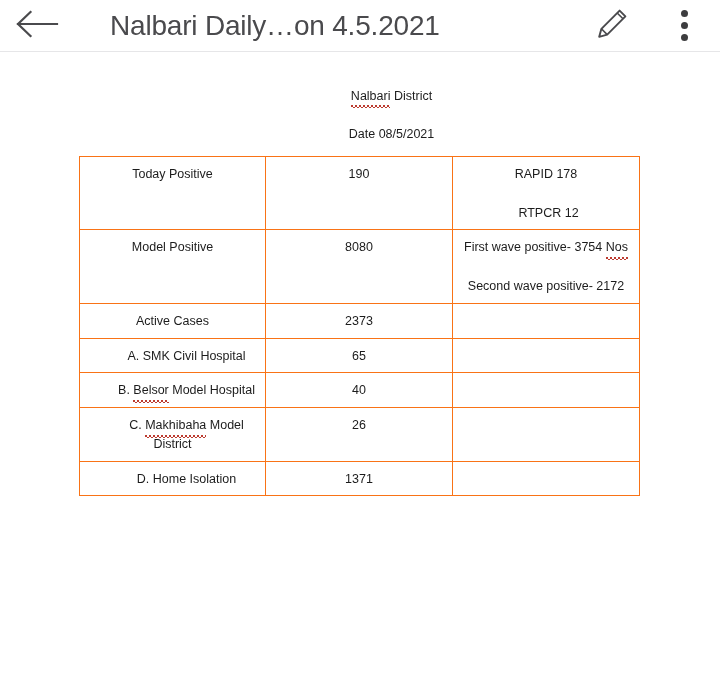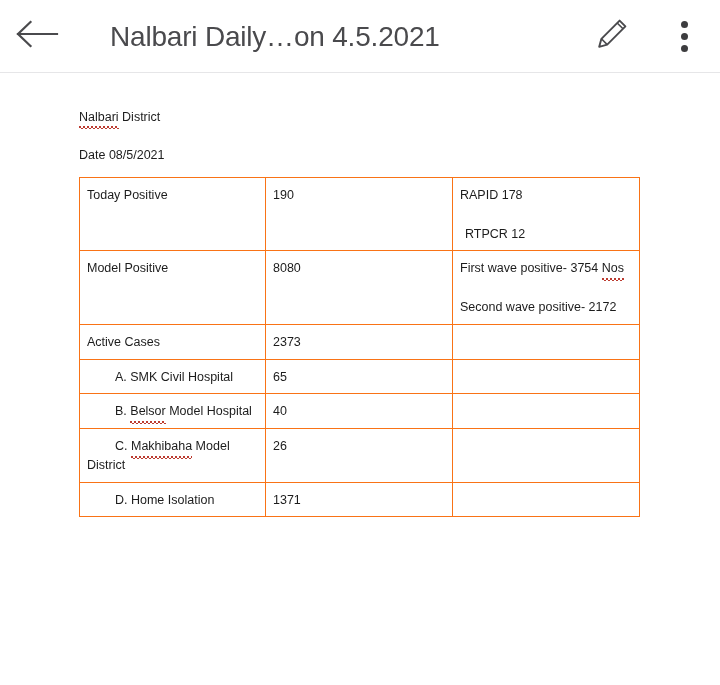--- a/index.html
+++ b/index.html
@@ -10,21 +10,21 @@
     width: 720px;
     height: 685px;
     background: #ffffff;
     font-family: "Liberation Sans", sans-serif;
     overflow: hidden;
   }
 
   
   .appbar {
     position: relative;
-    height: 73px;
+    height: 52px;
     background: #ffffff;
     border-bottom: 1px solid #e6e6e8;
     display: flex;
     align-items: center;
     box-sizing: border-box;
   }
   .appbar::after {
     content: "";
     position: absolute;
     left: 0; right: 0;
@@ -77,20 +77,21 @@
   
   .doc-page {
     position: relative;
     background: #ffffff;
     height: 612px;
     padding: 0;
     box-sizing: border-box;
   }
   .doc-inner {
     padding: 36px 16px 0 79px;
+    text-align: center;
   }
   .para {
     font-size: 12.5px;
     color: #1c1c1c;
     line-height: 1.35;
     margin: 0 0 21px 0;
   }
   .para:nth-of-type(2) { margin-bottom: 13px; }
 
   .sp { 

